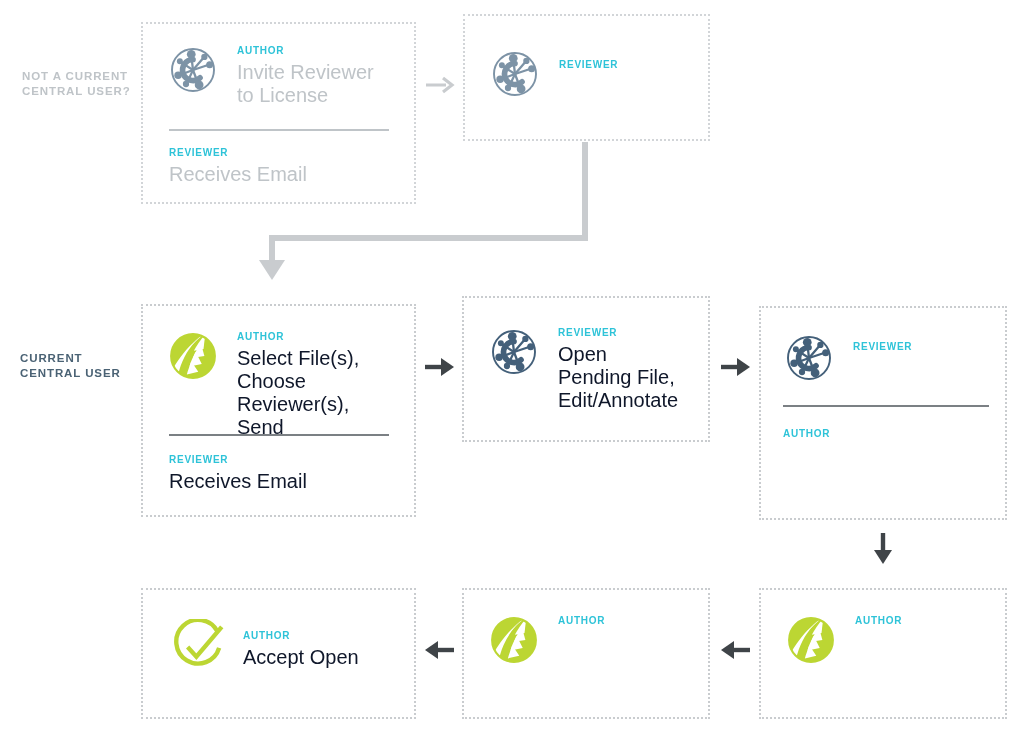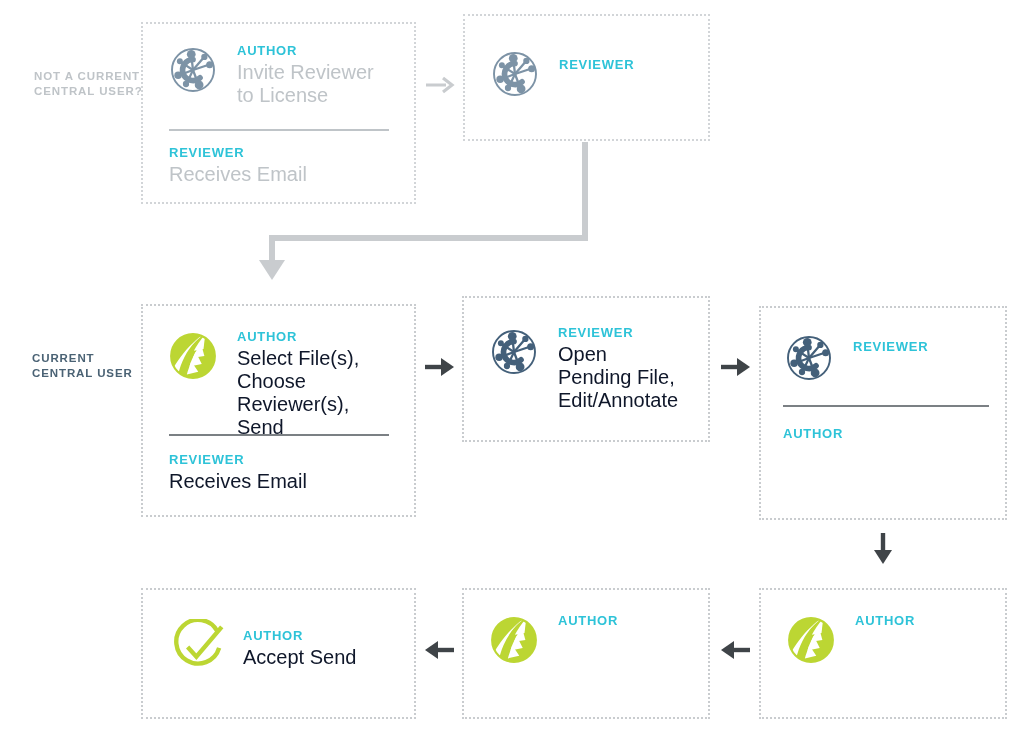--- a/index.html
+++ b/index.html
@@ -13,21 +13,20 @@
   #stage{position:relative;width:1036px;height:736px;}
 
   
   .row-label{
     position:absolute;
     font-size:11.5px;
     font-weight:bold;
     letter-spacing:.9px;
     line-height:15px;
     white-space:pre-line;
-    margin-left:12px;
   }
   .row-label.top{left:22px;top:69px;width:112px;text-align:left;color:#bfc4c8;}
   .row-label.mid{left:20px;top:351px;width:115px;color:#4a6274;}
 
   
   .card{
     position:absolute;
     box-sizing:border-box;
     background:#fff;
     border:2px dotted #c9cccf;
@@ -45,21 +44,21 @@
   .icon-wrap{
     flex:0 0 auto;
     width:56px;height:56px;
     margin-right:16px;
     position:relative;
   }
   .icon-wrap svg{display:block;width:56px;height:56px;}
 
   .txt{flex:1 1 auto;padding-top:2px;}
   .role{
-    font-size:13px;
+    font-size:10px;
     font-weight:bold;
     letter-spacing:.75px;
     color:#2ec3d8;
     line-height:14px;
     margin-bottom:3px;
   }
   .body{
     font-size:20px;
     line-height:23px;
     color:#0f172a;
@@ -326,21 +325,21 @@
   <div class="card" id="card-acceptfile">
     <div class="seg top-seg" style="padding-top:29px;padding-left:28px;">
       <div class="icon-wrap">
         <svg viewBox="0 0 64 64">
           <path d="M53 14 A25 25 0 1 0 55 33" fill="none" stroke="#bcd633" stroke-width="5" stroke-linecap="butt"></path>
           <path d="M19 32 L29 43 L58 9" fill="none" stroke="#bcd633" stroke-width="5" stroke-linecap="butt" stroke-linejoin="miter"></path>
         </svg>
       </div>
       <div class="txt" style="padding-top:10px;">
         <div class="role">AUTHOR</div>
-        <div class="body">Accept Send</div>
+        <div class="body">Accept Open</div>
       </div>
     </div>
   </div>
 
   <div class="arrow" style="left:423px;top:635px;">
     <svg width="34" height="30" viewBox="0 0 34 30">
       <path d="M31 15 H12" fill="none" stroke="currentColor" stroke-width="4.4"></path>
       <path d="M15 6 L2 15 L15 24 Z" fill="currentColor"></path>
     </svg>
   </div>

